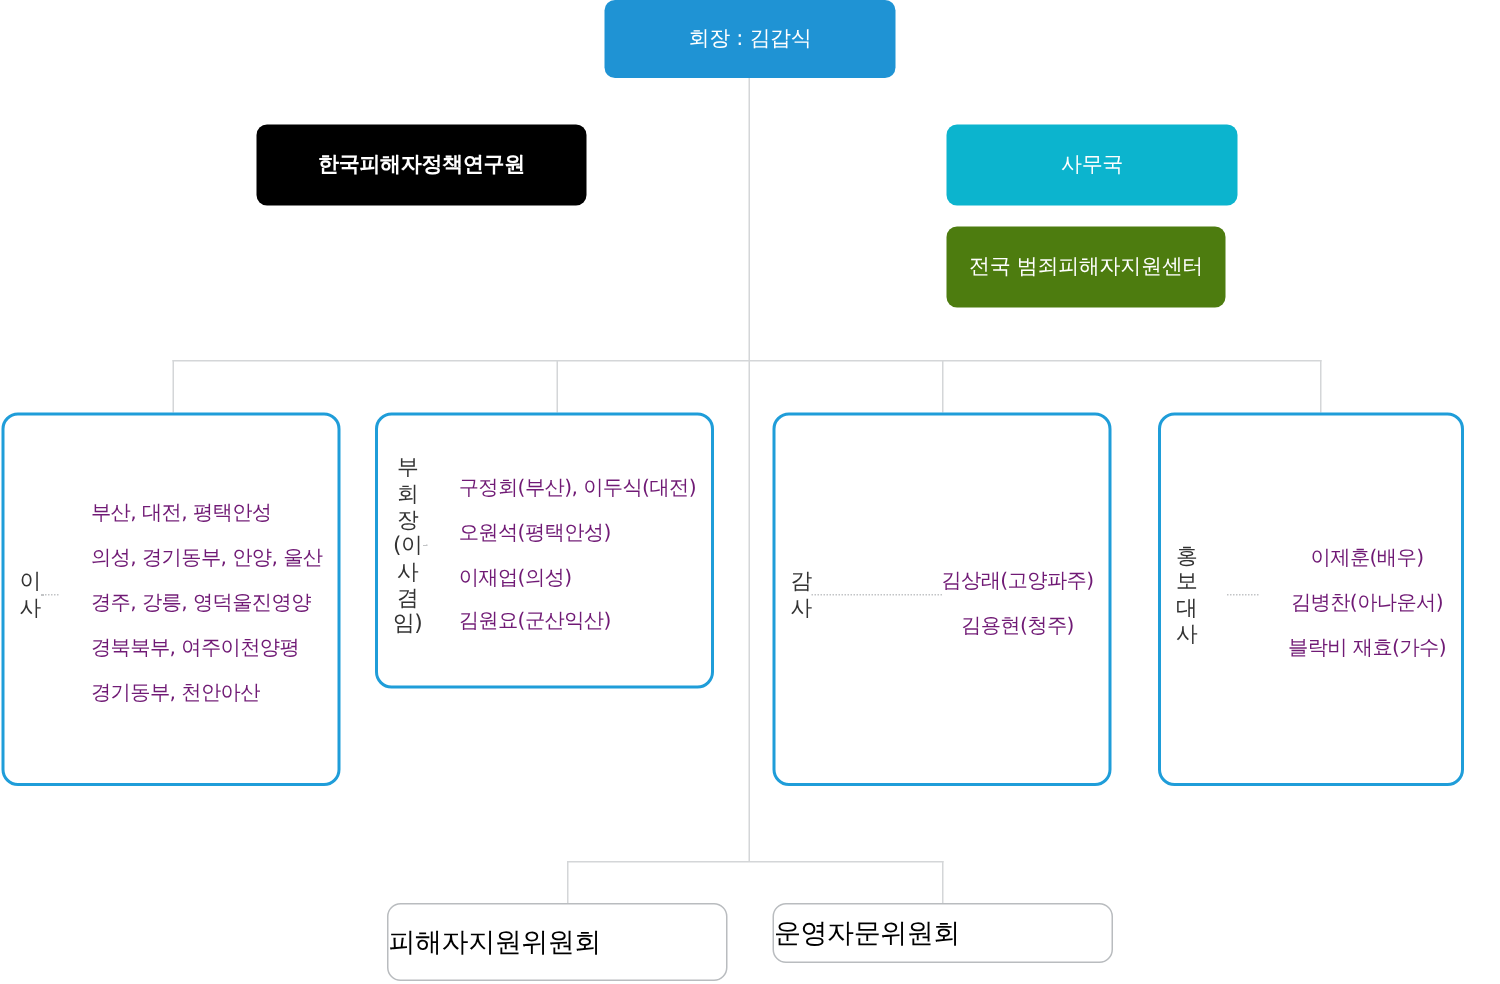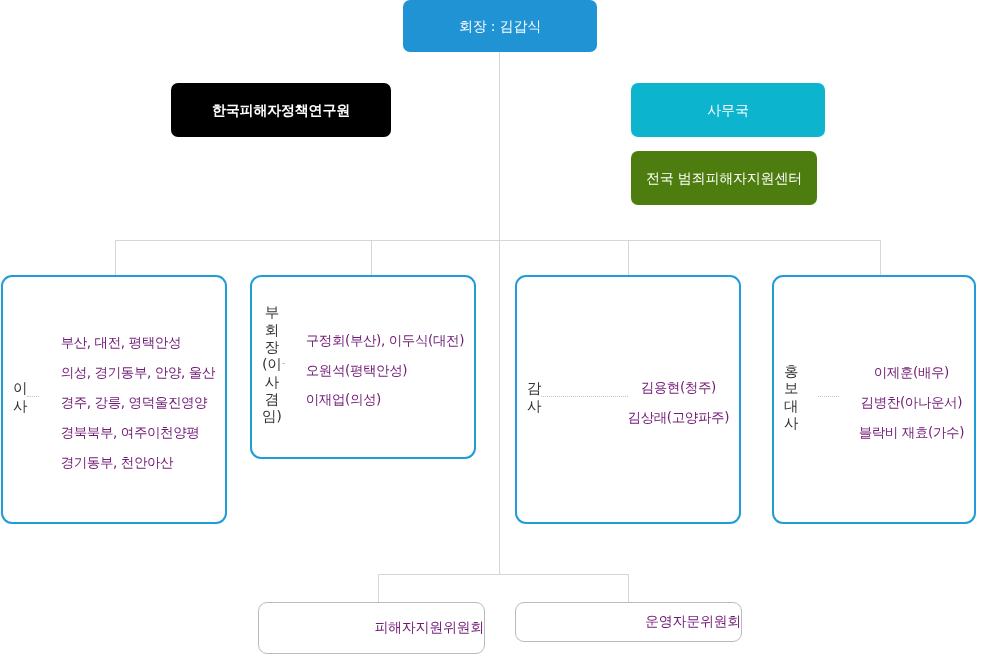--- a/index.html
+++ b/index.html
@@ -97,23 +97,23 @@
   
   .node-plain {
     position: absolute;
     z-index: 3;
     box-sizing: border-box;
     background: #ffffff;
     border: 1px solid #b9bcbf;
     border-radius: 9px;
     display: flex;
     align-items: center;
-    justify-content: flex-end;
-    font-size: 14px;
-    color: #701a75;
+    justify-content: flex-start;
+    font-size: 18px;
+    color: #000000;
     letter-spacing: -0.3px;
   }
 </style>
 </head>
 <body>
 
 <div id="org-chart">
 
   <div class="line line-v" style="left:499px; top:52px; height:522px;"></div>
 
@@ -156,29 +156,30 @@
     </ul>
   </div>
 
   <div class="node-box align-left" style="left:250px; top:275px; width:226px; height:184px;">
     <div class="box-title">부회장(이사겸임)</div>
     <div class="box-rule"></div>
     <ul class="box-list">
       <li>구정회(부산), 이두식(대전)</li>
       <li>오원석(평택안성)</li>
       <li>이재업(의성)</li>
+      <li>김원요(군산익산)</li>
     </ul>
   </div>
 
   <div class="node-box align-center" style="left:515px; top:275px; width:226px; height:249px;">
     <div class="box-title">감사</div>
     <div class="box-rule"></div>
     <ul class="box-list">
+      <li>김상래(고양파주)</li>
       <li>김용현(청주)</li>
-      <li>김상래(고양파주)</li>
     </ul>
   </div>
 
   <div class="node-box align-center" style="left:772px; top:275px; width:204px; height:249px;gap:20px;">
     <div class="box-title">홍보대사</div>
     <div class="box-rule"></div>
     <ul class="box-list">
       <li>이제훈(배우)</li>
       <li>김병찬(아나운서)</li>
       <li>블락비 재효(가수)</li>

